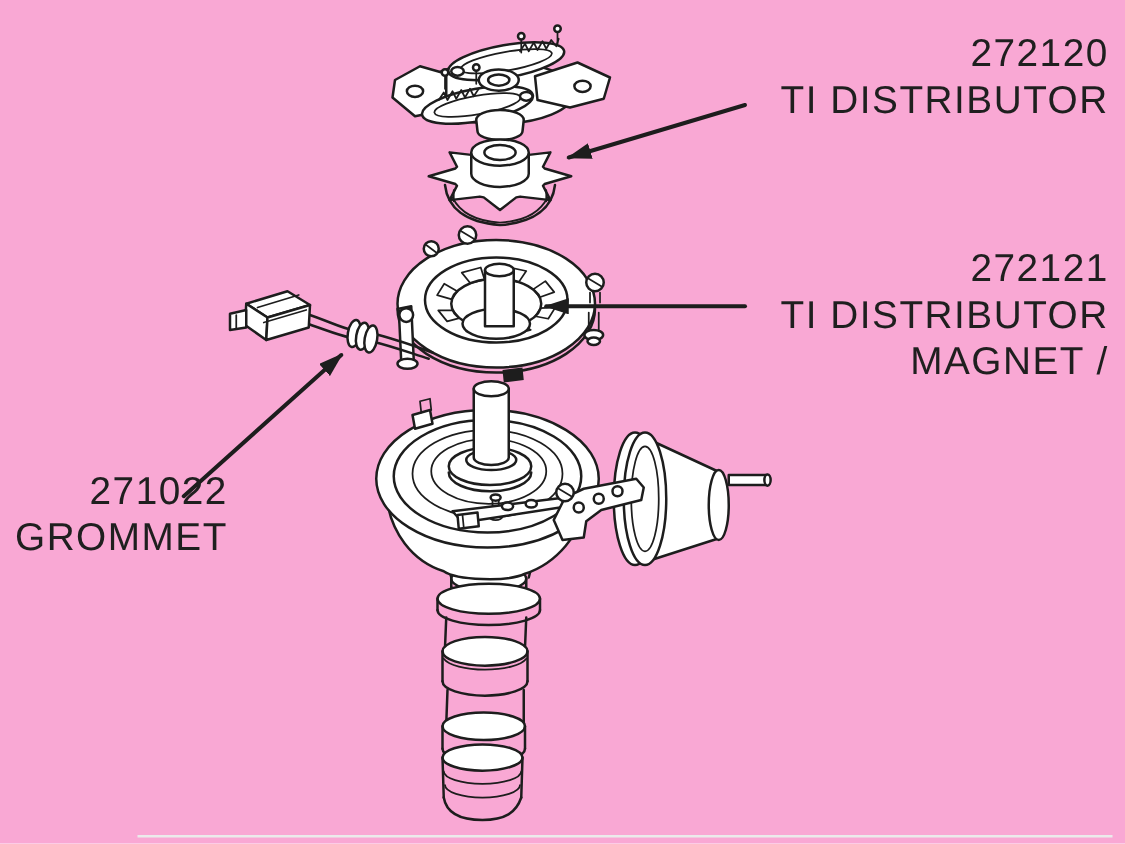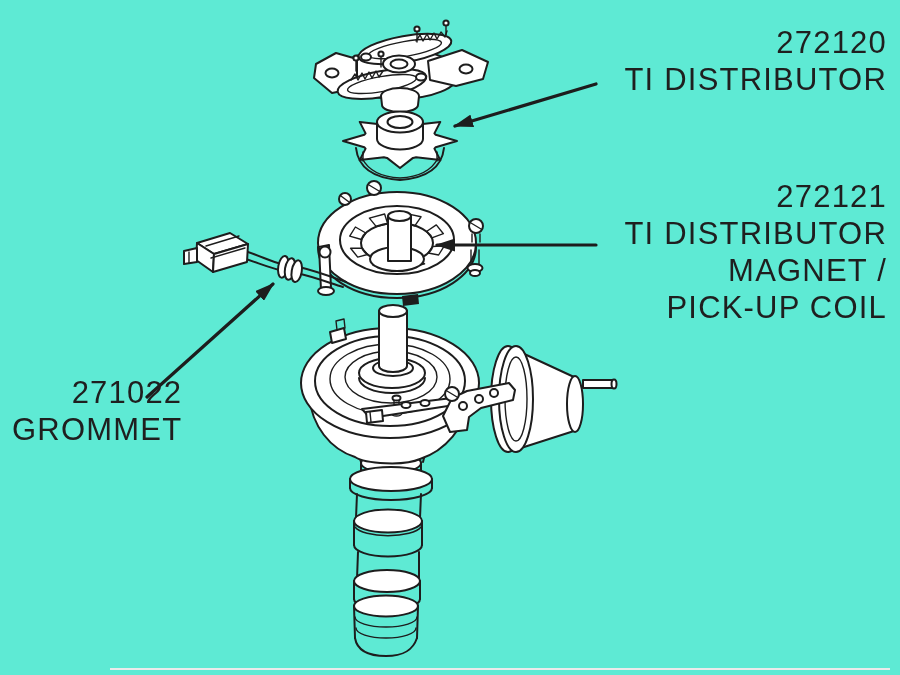--- a/index.html
+++ b/index.html
@@ -1,17 +1,17 @@
 <!DOCTYPE html>
 <html><head>
 <meta charset="utf-8">
 <style>
   html,body { margin:0; padding:0; background:#ffffff; }
   .canvas {
-    position:relative; width:900px; height:675px; background:#5eead4;
+    position:relative; width:900px; height:675px; background:#f9a8d4;
     overflow:hidden; font-family:"Liberation Sans", sans-serif;
   }
   svg { position:absolute; left:0; top:0; }
   
   .o  { fill:#ffffff; stroke:#1d1d1d; stroke-width:2; stroke-linejoin:round; }
   .l  { fill:none; stroke:#1d1d1d; stroke-width:2; stroke-linecap:round; stroke-linejoin:round; }
   .t  { stroke-width:1.4; }
   .d  { fill:#1d1d1d; stroke:none; }
   .arrow { fill:none; stroke:#1d1d1d; stroke-width:3.2; stroke-linecap:round; }
   .label {
@@ -218,25 +218,24 @@
       <path class="arrow" marker-end="url(#ah)" d="M596,245 L437,245"></path>
       <path class="arrow" marker-end="url(#ah)" d="M147,397 L273,284"></path>
     </g>
   </svg>
 
   <div class="label align-r" style="top:24px;">
     <div>272120</div>
     <div>TI DISTRIBUTOR</div>
   </div>
 
-  <div class="label align-r" style="top:178px;">
+  <div class="label align-r" style="top:196px;">
     <div>272121</div>
     <div>TI DISTRIBUTOR</div>
     <div>MAGNET /</div>
-    <div>PICK-UP COIL</div>
   </div>
 
   <div class="label align-l" style="top:374px;">
     <div>271022</div>
     <div>GROMMET</div>
   </div>
 
   <div class="artifact"></div>
 </div>
 

